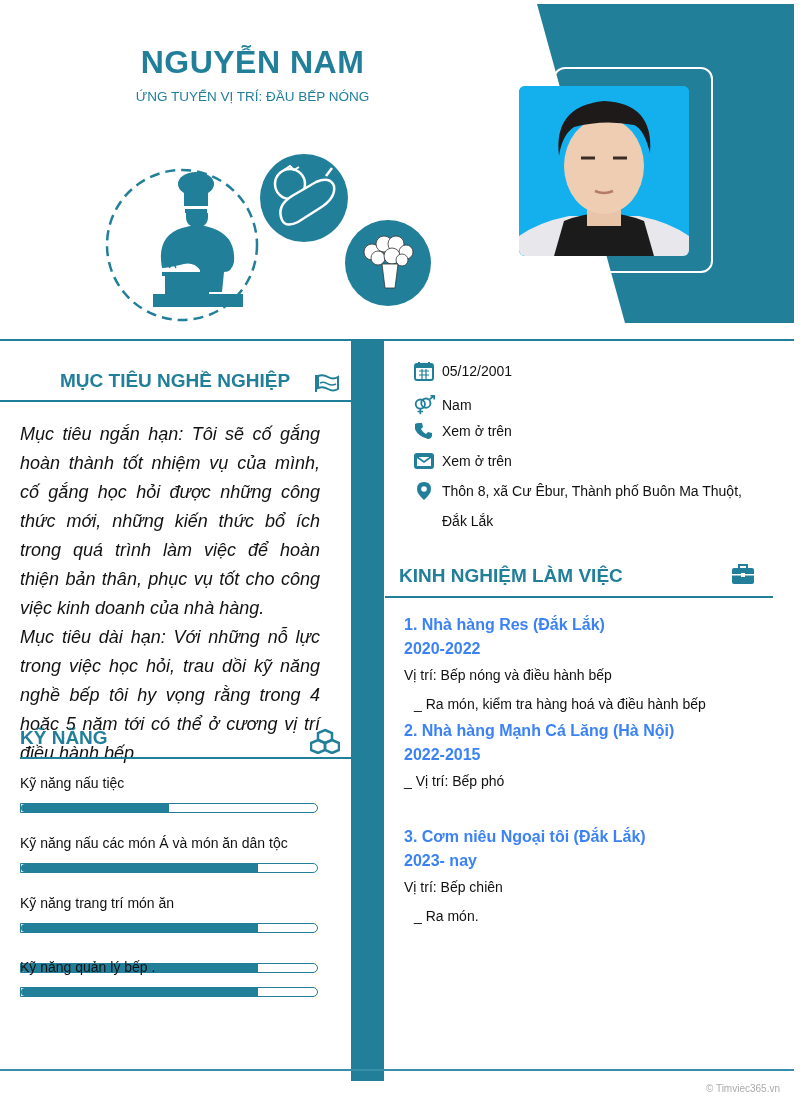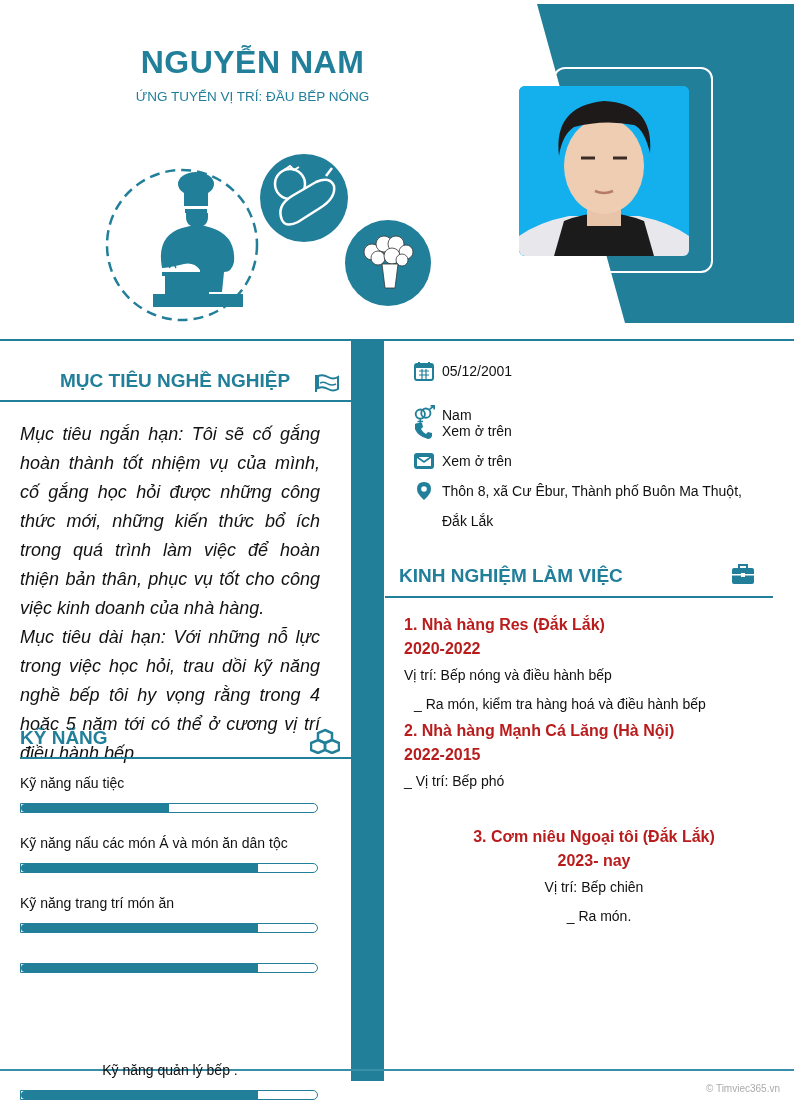--- a/index.html
+++ b/index.html
@@ -37,21 +37,21 @@
   .skill-label { font-size: 14px; color: #111; height: 20px; line-height: 20px; }
   .skill-track { margin-top: 10px; width: 298px; height: 10px; border: 1.5px solid #217f9a;
           border-radius: 0 6px 6px 0; position: relative; overflow: hidden; }
   .skill-fill { position: absolute; left: 0; top: 0; bottom: 0; background: #217f9a; border-radius: 4px 0 0 4px; }
 
   .info-row { position: absolute; left: 412px; display: flex; align-items: flex-start; font-size: 14px; line-height: 30px; color: #111; }
   .info-icon { width: 24px; height: 30px; display: flex; align-items: center; justify-content: center; margin-right: 6px; }
   .info-text { width: 300px; }
 
   .exp { position: absolute; left: 404px; width: 380px; }
-  .exp-title { font-size: 16px; font-weight: bold; color: #b91c1c; line-height: 24px; }
+  .exp-title { font-size: 16px; font-weight: bold; color: #3b82f6; line-height: 24px; }
   .exp-line { font-size: 14px; line-height: 29px; color: #111; }
   .indent { padding-left: 10px; }
 
   .footer { position: absolute; right: 20px; top: 1083px; font-family: Liberation Sans, sans-serif;
           font-size: 10px; color: #aaaaaa; }
 </style>
 </head>
 <body>
 
 <svg class="deco-shape" viewBox="0 0 800 330">
@@ -158,39 +158,39 @@
   <div class="skill-label">Kỹ năng trang trí món ăn</div>
   <div class="skill-track">
       <div class="skill-fill" style="width:80%;"></div>
     </div>
 </div>
 <div class="skill" style="top:953px;">
   <div class="skill-track">
       <div class="skill-fill" style="width:80%;"></div>
     </div>
 </div>
-<div class="skill" style="top:1060px;text-align:center;">
+<div class="skill" style="top:957px;">
   <div class="skill-label">Kỹ năng quản lý bếp .</div>
   <div class="skill-track">
       <div class="skill-fill" style="width:80%;"></div>
     </div>
 </div>
 
 <div class="info-row" style="top:356px;">
   <span class="info-icon">
     <svg width="22" height="20" viewBox="0 0 22 20">
         <rect x="2" y="3" width="18" height="16" rx="2" fill="none" stroke="#217f9a" stroke-width="2"></rect>
         <rect x="2" y="3" width="18" height="4" fill="#217f9a"></rect>
         <path d="M6 1 v4 M16 1 v4" stroke="#217f9a" stroke-width="2"></path>
         <path d="M6 10 h10 M6 14 h10 M9 8 v10 M13 8 v10" stroke="#217f9a" stroke-width="1.2"></path>
       </svg>
   </span>
   <span class="info-text">05/12/2001</span>
 </div>
-<div class="info-row" style="top:400px;">
+<div class="info-row" style="top:390px;">
   <span class="info-icon">
     <svg width="26" height="22" viewBox="0 0 26 22">
         <circle cx="9" cy="10" r="5" fill="none" stroke="#217f9a" stroke-width="2"></circle>
         <circle cx="15" cy="9" r="5" fill="none" stroke="#217f9a" stroke-width="2"></circle>
         <path d="M9 15 v6 M6 18 h6 M19 5 l5 -4 M20 1 h4 v4" stroke="#217f9a" stroke-width="1.8" fill="none"></path>
       </svg>
   </span>
   <span class="info-text">Nam</span>
 </div>
 <div class="info-row" style="top:416px;">
@@ -234,20 +234,20 @@
   <div class="exp-title">1. Nhà hàng Res (Đắk Lắk)</div>
   <div class="exp-title">2020-2022</div>
   <div class="exp-line">Vị trí: Bếp nóng và điều hành bếp</div>
   <div class="exp-line indent">_ Ra món, kiểm tra hàng hoá và điều hành bếp</div>
 </div>
 <div class="exp" style="top:719px;">
   <div class="exp-title">2. Nhà hàng Mạnh Cá Lăng (Hà Nội)</div>
   <div class="exp-title">2022-2015</div>
   <div class="exp-line">_ Vị trí: Bếp phó</div>
 </div>
-<div class="exp" style="top:825px;text-align:center;">
+<div class="exp" style="top:825px;">
   <div class="exp-title">3. Cơm niêu Ngoại tôi (Đắk Lắk)</div>
   <div class="exp-title">2023- nay</div>
   <div class="exp-line">Vị trí: Bếp chiên</div>
   <div class="exp-line indent">_ Ra món.</div>
 </div>
 
 <div class="footer">© Timviec365.vn</div>
 
 </body></html>

